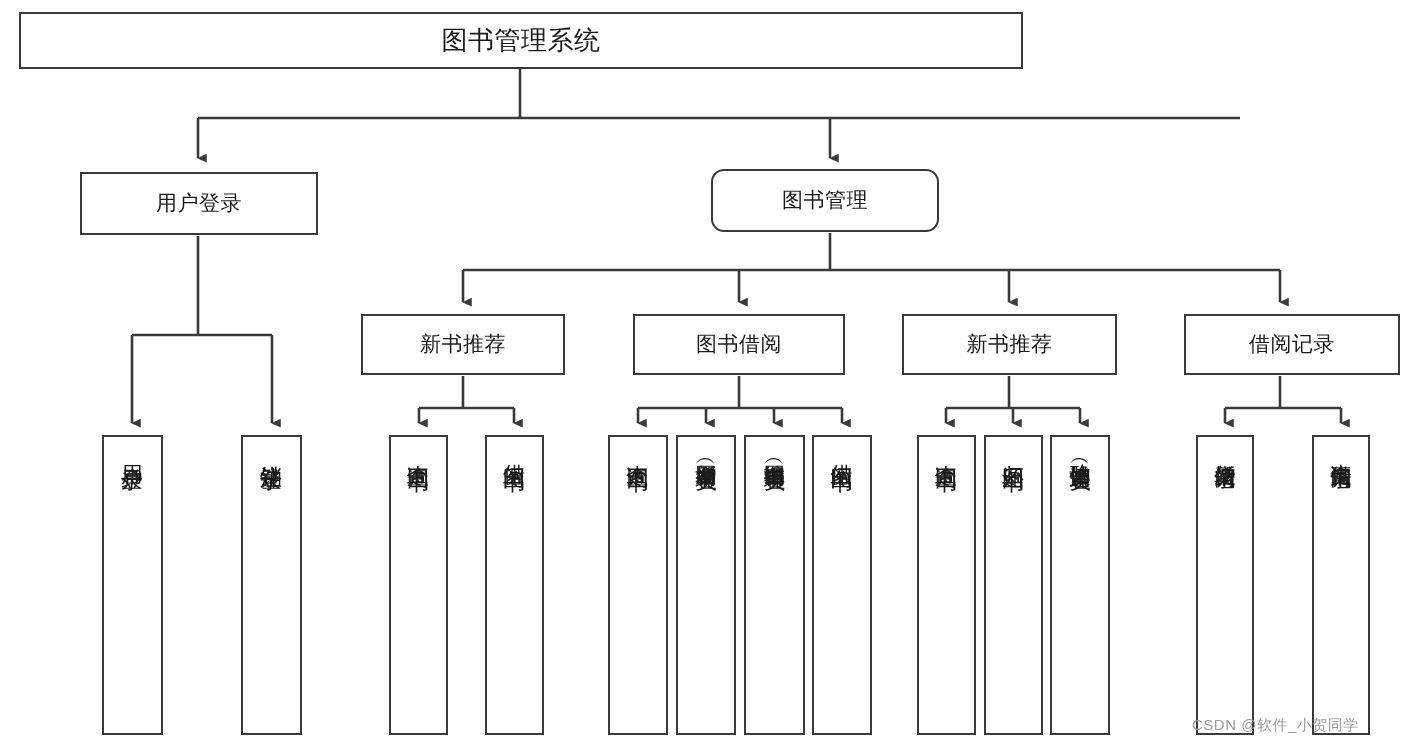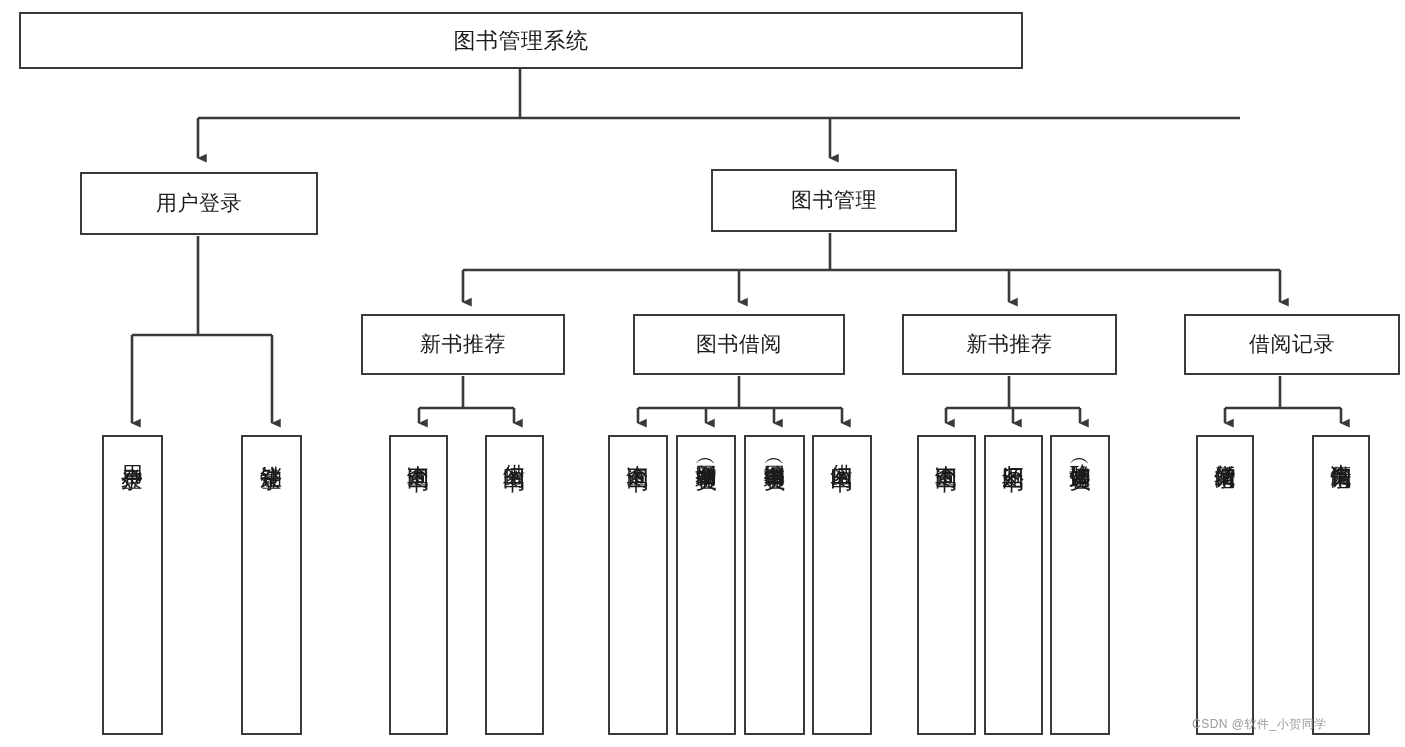--- a/index.html
+++ b/index.html
@@ -41,42 +41,42 @@
     display: block;
     text-align: center;
     line-height: 1.18;
     white-space: nowrap;
   }
   .node.horiz .lbl {
     font-size: 21px;
     letter-spacing: 0.5px;
   }
   .node.root .lbl {
-    font-size: 22px;
+    font-size: 26px;
   }
   .node.vert {
     align-items: flex-start;
     padding-top: 10px;
   }
   .node.vert .lbl {
     writing-mode: vertical-rl;
     text-orientation: upright;
     font-size: 22px;
     letter-spacing: 2px;
     line-height: 1.05;
     white-space: nowrap;
     margin: 0 auto;
   }
   .node.vert.tall .lbl {
     font-size: 21px;
     letter-spacing: 1px;
   }
   .watermark {
     position: absolute;
-    font-size: 12px;
+    font-size: 15px;
     color: #9b9b9b;
     white-space: nowrap;
     z-index: 5;
     letter-spacing: 0.5px;
   }
 </style>
 </head>
 <body>
 
 <div id="canvas">
@@ -131,21 +131,21 @@
     </g>
   </svg>
 
   <div class="node root horiz" style="left:19px; top:12px; width:1004px; height:57px;">
     <span class="lbl">图书管理系统</span>
   </div>
 
   <div class="node horiz" style="left:80px; top:172px; width:238px; height:63px;">
     <span class="lbl">用户登录</span>
   </div>
-  <div class="node horiz" style="left:711px; top:169px; width:246px; height:63px;">
+  <div class="node horiz" style="left:711px; top:169px; width:228px; height:63px;border-radius:13px;">
     <span class="lbl">图书管理</span>
   </div>
 
   <div class="node horiz" style="left:633px; top:314px; width:212px; height:61px;">
     <span class="lbl">图书借阅</span>
   </div>
   <div class="node horiz" style="left:361px; top:314px; width:204px; height:61px;">
     <span class="lbl">新书推荐</span>
   </div>
   <div class="node horiz" style="left:902px; top:314px; width:215px; height:61px;">

